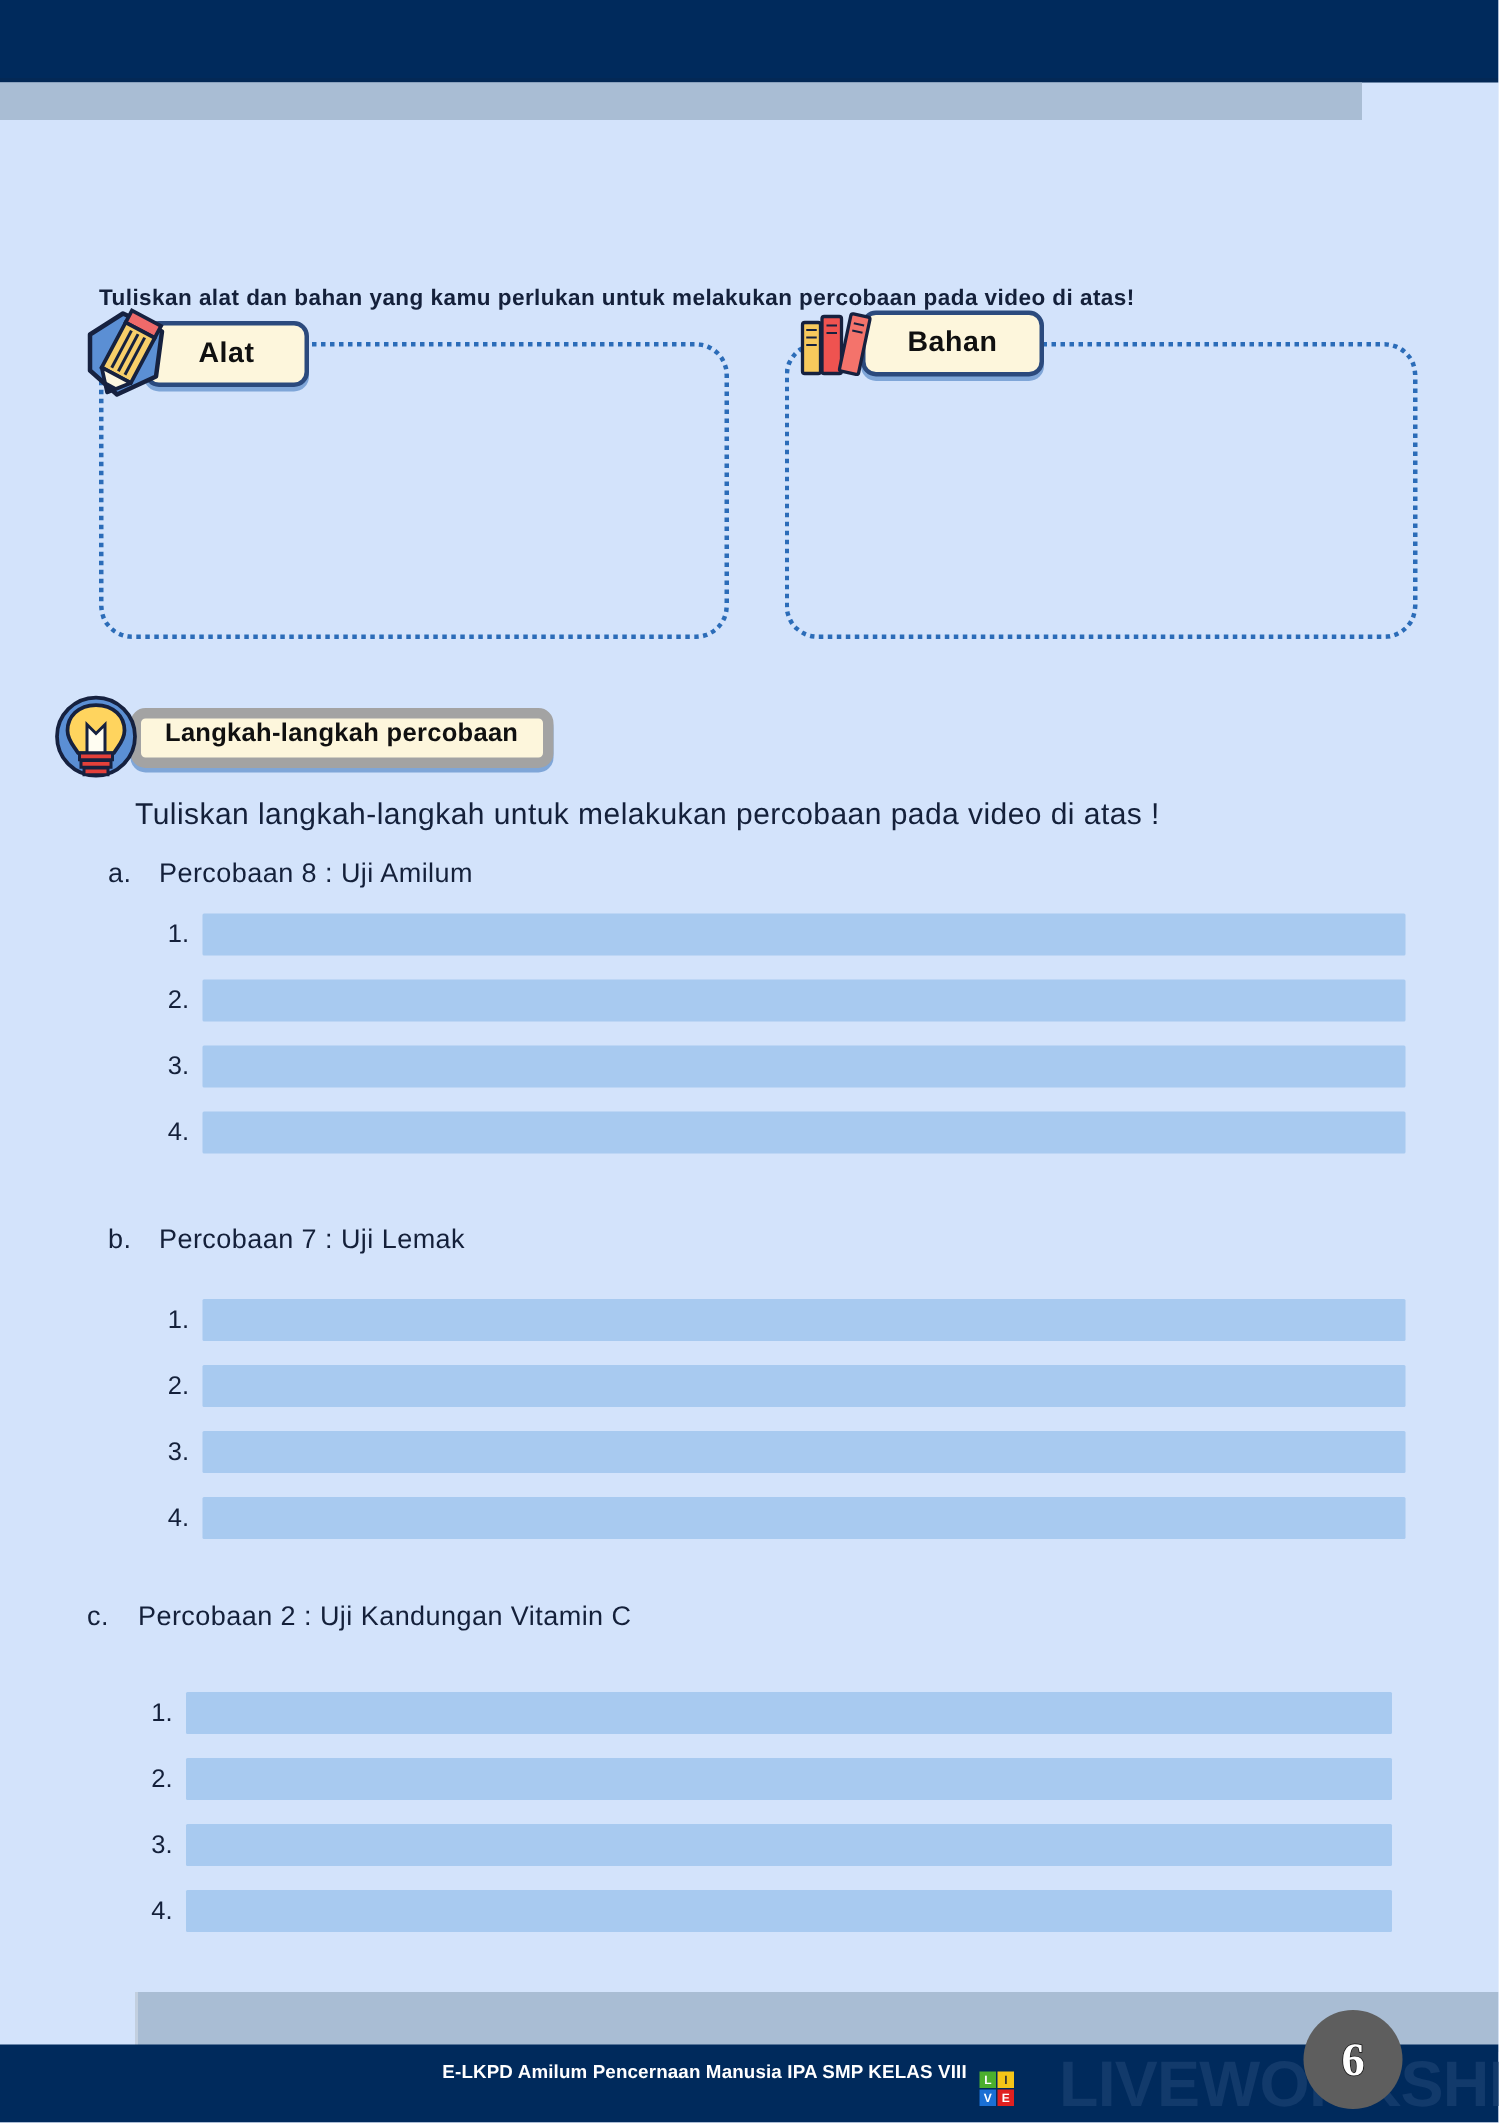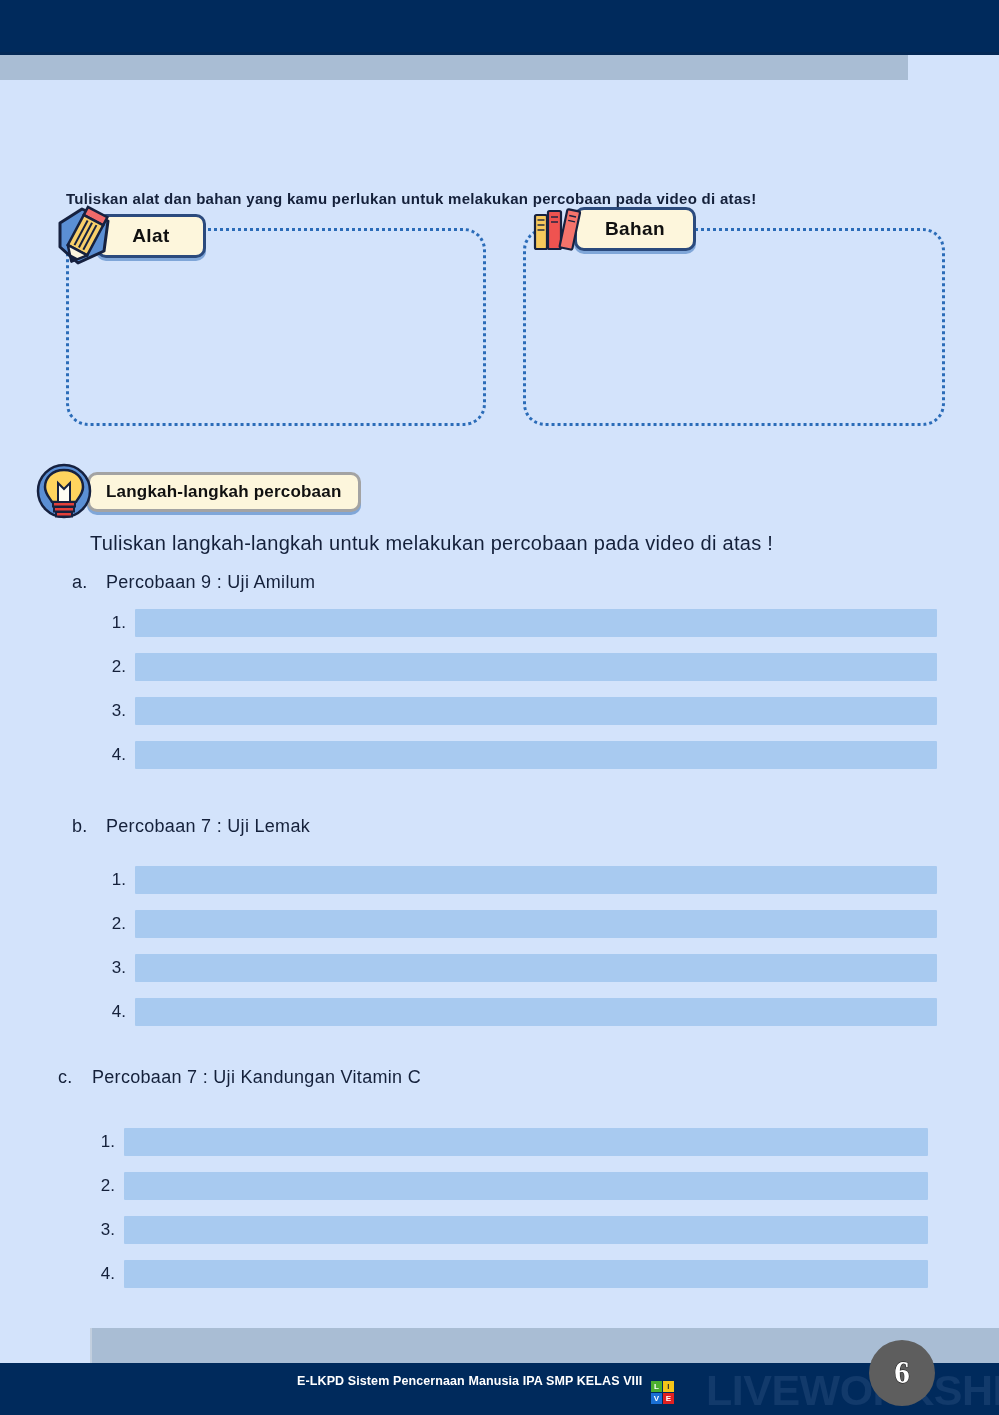--- a/index.html
+++ b/index.html
@@ -189,25 +189,25 @@
   .bulb-header {
     position: absolute;
     left: 33px; top: 463px;
     display: flex;
     align-items: center;
     z-index: 5;
   }
   .bulb-icon { position: relative; width: 62px; height: 58px; }
   .bulb-box {
     background: #fdf6dc;
-    border: 3px solid #a3a3a3;
+    border: 7px solid #a3a3a3;
     border-radius: 10px;
     height: 40px;
     display: flex;
-    align-items: center;
+    align-items: flex-start;
     padding: 0 16px;
     margin-left: -8px;
     box-shadow: 0 3px 0 #7fa6d8;
   }
   .bulb-label {
     font-size: 17px;
     font-weight: 700;
     color: #101010;
     letter-spacing: 0.2px;
     white-space: nowrap;
@@ -322,21 +322,21 @@
     </div>
     <div class="bulb-box">
       <span class="bulb-label">Langkah-langkah percobaan</span>
     </div>
   </div>
 
   <div class="instruction-2">Tuliskan langkah-langkah untuk melakukan percobaan pada video di atas !</div>
 
   <div class="section-title title-a">
     <span class="marker">a.</span>
-    <span>Percobaan 9 : Uji Amilum</span>
+    <span>Percobaan 8 : Uji Amilum</span>
   </div>
 
   <div class="answer-row" style="left:105px; top:609px;">
     <span class="answer-num">1.</span>
     <input class="answer-field" style="width: 802px;" type="text" value="">
   </div>
   <div class="answer-row" style="left:105px; top:653px;">
     <span class="answer-num">2.</span>
     <input class="answer-field" style="width: 802px;" type="text" value="">
   </div>
@@ -366,21 +366,21 @@
     <span class="answer-num">3.</span>
     <input class="answer-field" style="width: 802px;" type="text" value="">
   </div>
   <div class="answer-row" style="left:105px; top:998px;">
     <span class="answer-num">4.</span>
     <input class="answer-field" style="width: 802px;" type="text" value="">
   </div>
 
   <div class="section-title title-c">
     <span class="marker">c.</span>
-    <span>Percobaan 7 : Uji Kandungan Vitamin C</span>
+    <span>Percobaan 2 : Uji Kandungan Vitamin C</span>
   </div>
 
   <div class="answer-row" style="left:94px; top:1128px;">
     <span class="answer-num">1.</span>
     <input class="answer-field" style="width: 804px;" type="text" value="">
   </div>
   <div class="answer-row" style="left:94px; top:1172px;">
     <span class="answer-num">2.</span>
     <input class="answer-field" style="width: 804px;" type="text" value="">
   </div>
@@ -393,21 +393,21 @@
     <input class="answer-field" style="width: 804px;" type="text" value="">
   </div>
 
   <div class="bottomband"></div>
   <div class="bottombar"></div>
 
   <div class="watermark">LIVEWORKSHEETS</div>
 
   <div class="footer-text">
     <span class="footer-inner">
-      <span>E-LKPD Sistem Pencernaan Manusia IPA SMP KELAS VIII</span>
+      <span>E-LKPD Amilum Pencernaan Manusia IPA SMP KELAS VIII</span>
       <span class="live-logo">
         <span class="lw-l">L</span>
         <span class="lw-i">I</span>
         <span class="lw-v">V</span>
         <span class="lw-e">E</span>
       </span>
     </span>
   </div>
 
   <div class="page-badge">

